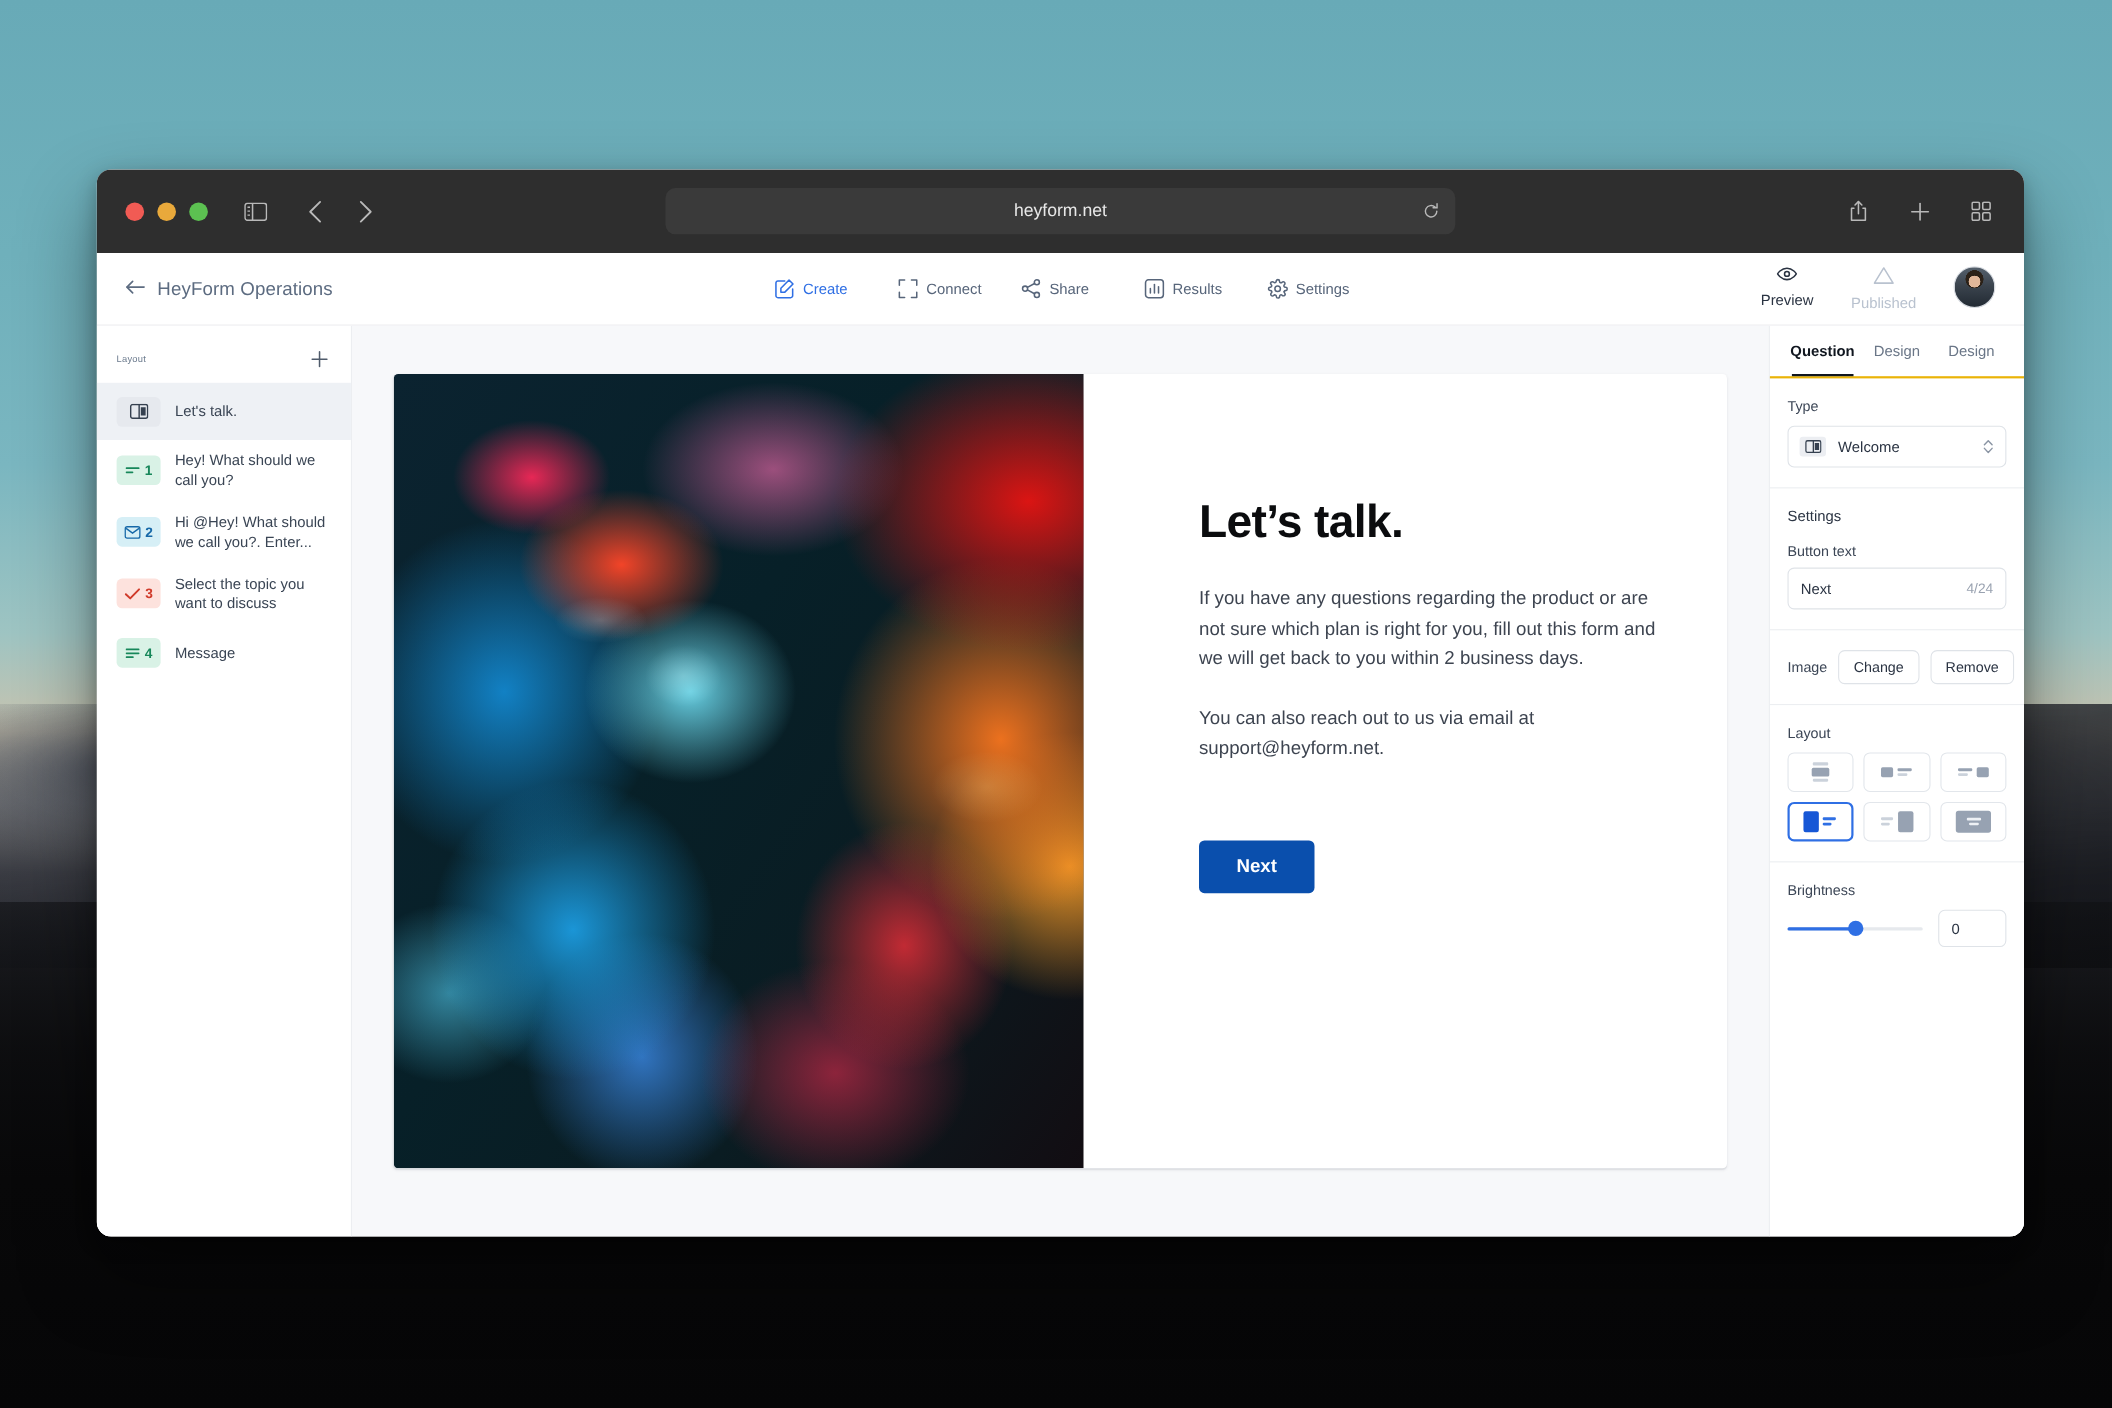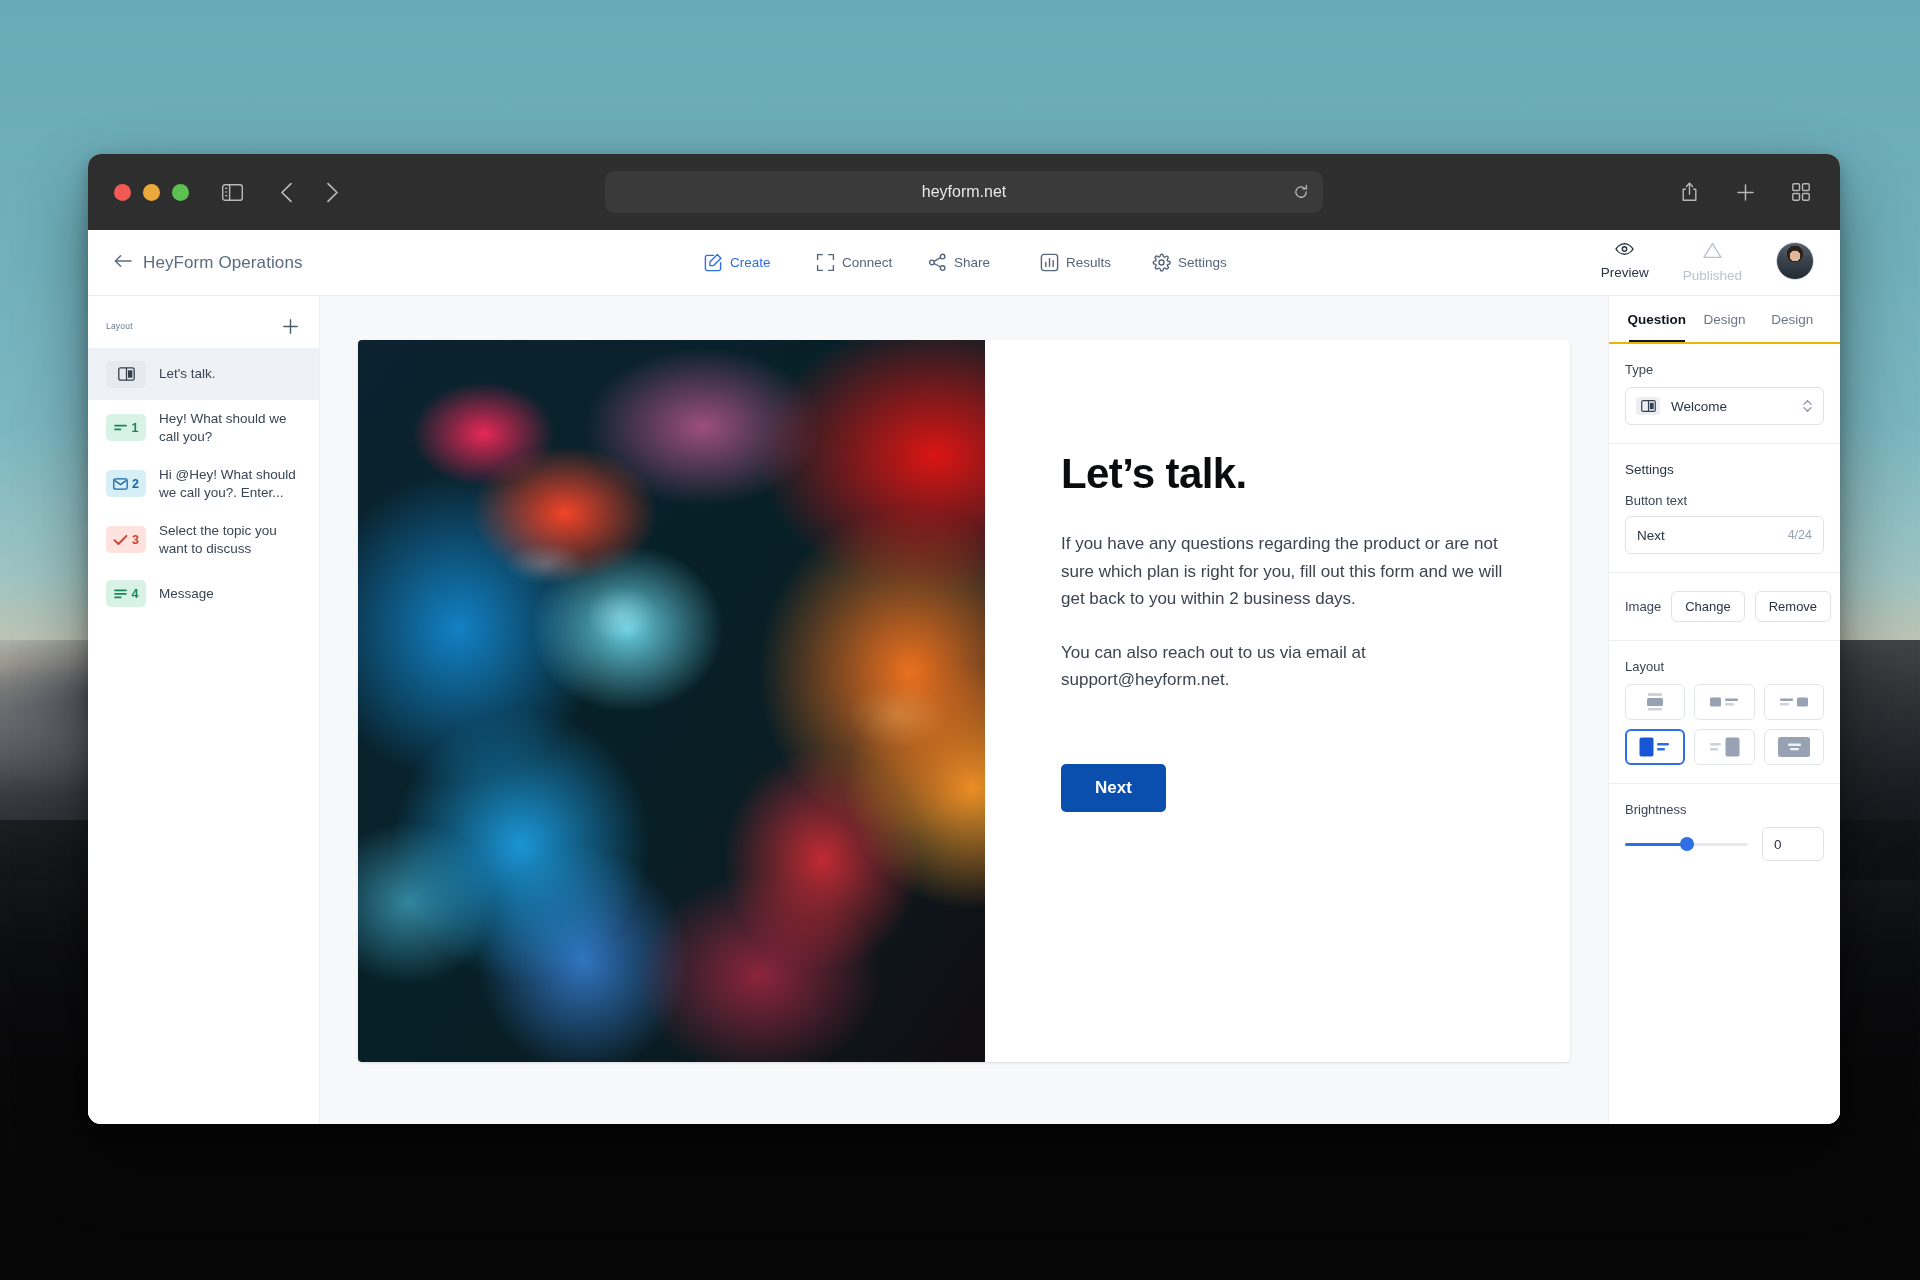--- a/index.html
+++ b/index.html
@@ -227,20 +227,21 @@
     background:
       radial-gradient(ellipse 60px 30px at 30% 31%, rgba(255,255,255,0.22) 0%, rgba(255,255,255,0) 70%),
       radial-gradient(ellipse 50px 40px at 42% 38%, rgba(180,240,255,0.30) 0%, rgba(180,240,255,0) 70%),
       radial-gradient(ellipse 70px 45px at 86% 52%, rgba(255,200,120,0.24) 0%, rgba(255,200,120,0) 72%);
     mix-blend-mode: screen;
   }
 
   #hero-content {
     flex: 1; min-width: 0;
     padding: 110px 64px 0 76px;
+    margin-left: 29px;
   }
   #form-title {
     font-size: 42px; font-weight: 700; color: #0b0c0e;
     letter-spacing: -0.6px; margin-bottom: 32px;
   }
   .form-para {
     font-size: 17px; line-height: 1.62; color: #3d4450;
     max-width: 500px;
   }
   .form-para + .form-para { margin-top: 26px; }

